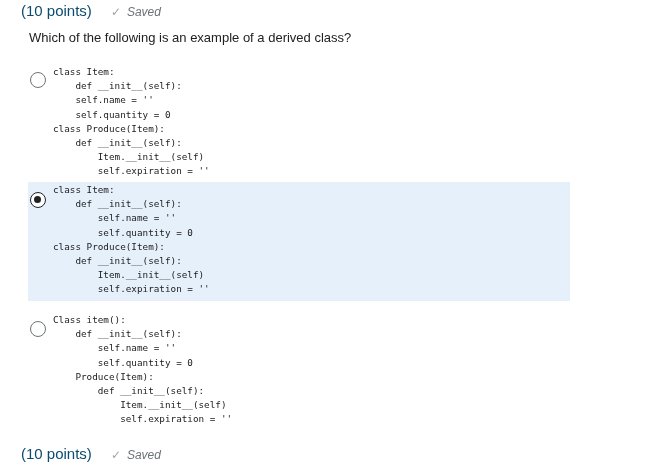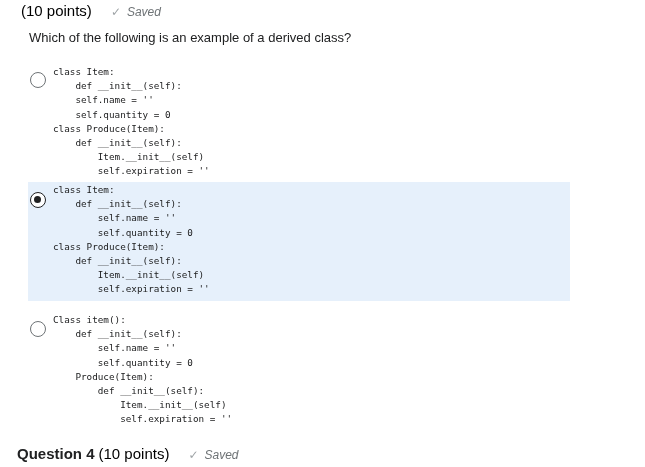--- a/index.html
+++ b/index.html
@@ -1,19 +1,19 @@
 <!DOCTYPE html>
 <html><head>
   <meta charset="utf-8">
   <style>
     html, body { margin: 0; padding: 0; background: #ffffff; }
     body { width: 645px; height: 467px; position: relative; overflow: hidden; font-family: "Liberation Sans", "DejaVu Sans", sans-serif; color: #202122; }
     .q-header { position: absolute; left: 17px; font-size: 15px; color: #202122; display: flex; align-items: baseline; }
     .q-header .q-num { font-weight: bold; }
-    .q-header .q-pts { margin-left: 4px; color: #000000; font-weight: normal; }
+    .q-header .q-pts { margin-left: 4px; color: #0c4a6e; font-weight: normal; }
     .saved { margin-left: 19px; display: inline-flex; align-items: baseline; color: #6e7376; font-style: italic; font-size: 12px; }
     .saved .check { font-style: normal; color: #9ea3a6; margin-right: 6px; font-size: 12px; }
     .q-prompt { position: absolute; left: 29px; top: 30px; font-size: 13px; color: #202122; }
     .option { position: absolute; left: 28px; width: 542px; box-sizing: border-box; }
     .option.selected { background: #e6f0fb; }
     .radio { position: absolute; left: 2px; width: 16px; height: 16px; border: 1.5px solid #6e7376; border-radius: 50%; background: #fff; box-sizing: border-box; }
     .radio.checked { border: 1.5px solid #202122; }
     .radio.checked::after { content: ""; position: absolute; left: 3px; top: 3px; width: 7px; height: 7px; border-radius: 50%; background: #202122; }
     .code { position: absolute; left: 25px; font-family: "DejaVu Sans Mono", "Liberation Mono", monospace; font-size: 9.3px; line-height: 14.2px; color: #202122; white-space: pre; margin: 0; }
     .code .line { display: block; }
@@ -40,19 +40,18 @@
   <span class="radio checked" style="top:10px;"></span>
   <pre class="code" style="top:1px;"><span class="line">class Item:</span><span class="line">    def __init__(self):</span><span class="line">        self.name = ''</span><span class="line">        self.quantity = 0</span><span class="line">class Produce(Item):</span><span class="line">    def __init__(self):</span><span class="line">        Item.__init__(self)</span><span class="line">        self.expiration = ''</span></pre>
 </div>
 
 <div class="option" style="top:311px; height:120px;">
   <span class="radio" style="top:10px;"></span>
   <pre class="code" style="top:2px;"><span class="line">Class item():</span><span class="line">    def __init__(self):</span><span class="line">        self.name = ''</span><span class="line">        self.quantity = 0</span><span class="line">    Produce(Item):</span><span class="line">        def __init__(self):</span><span class="line">            Item.__init__(self)</span><span class="line">            self.expiration = ''</span></pre>
 </div>
 
 <div class="q-header" style="top:445px;">
-  <span class="q-num">Question 4</span>
   <span class="q-pts">(10 points)</span>
   <span class="saved">
     <span class="check">✓</span>
     <span>Saved</span>
   </span>
 </div>
 
 </body></html>

